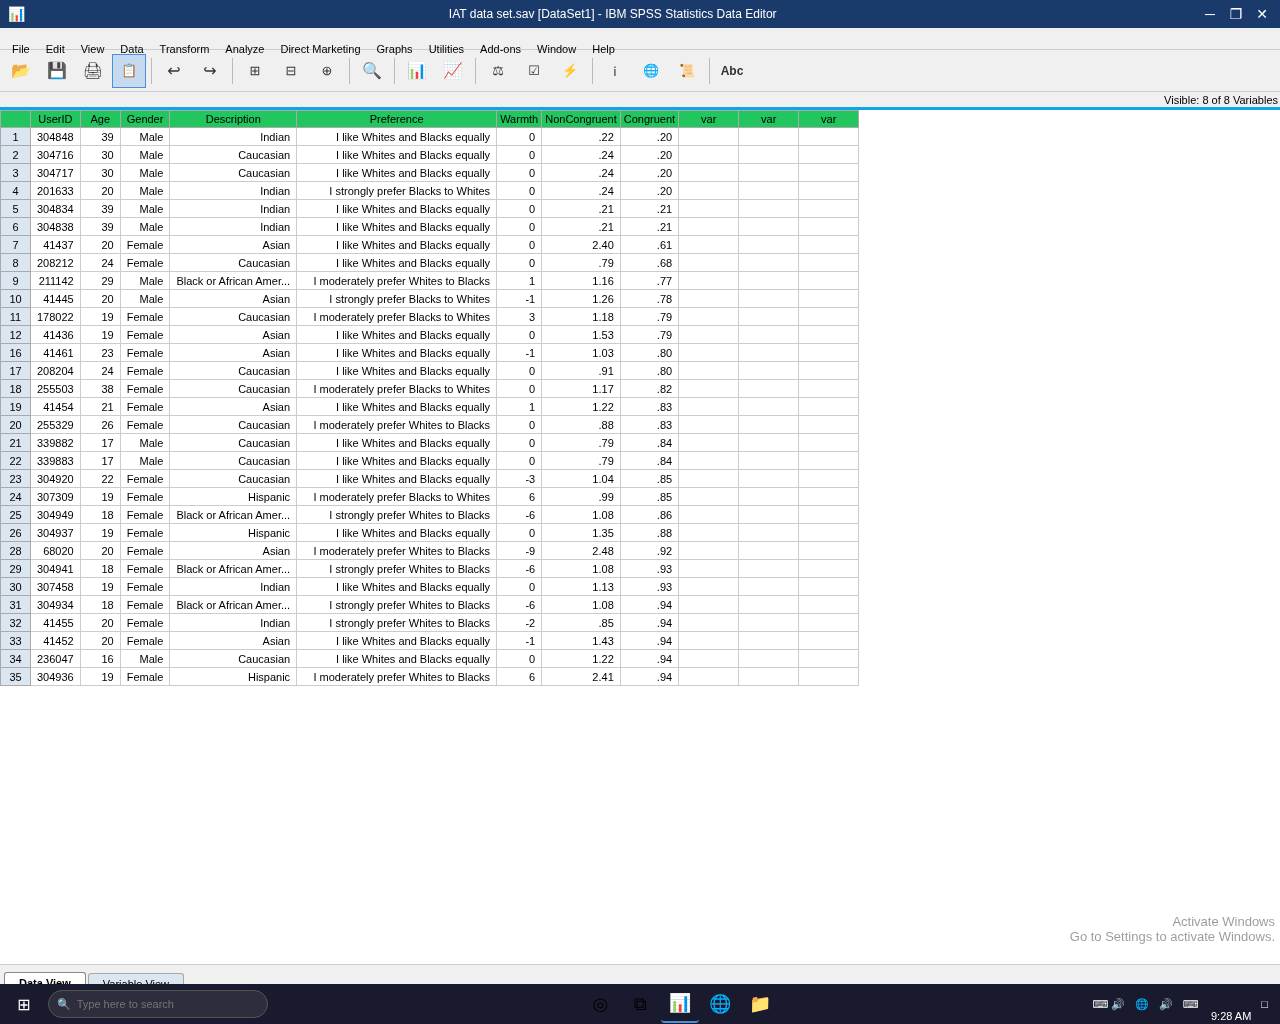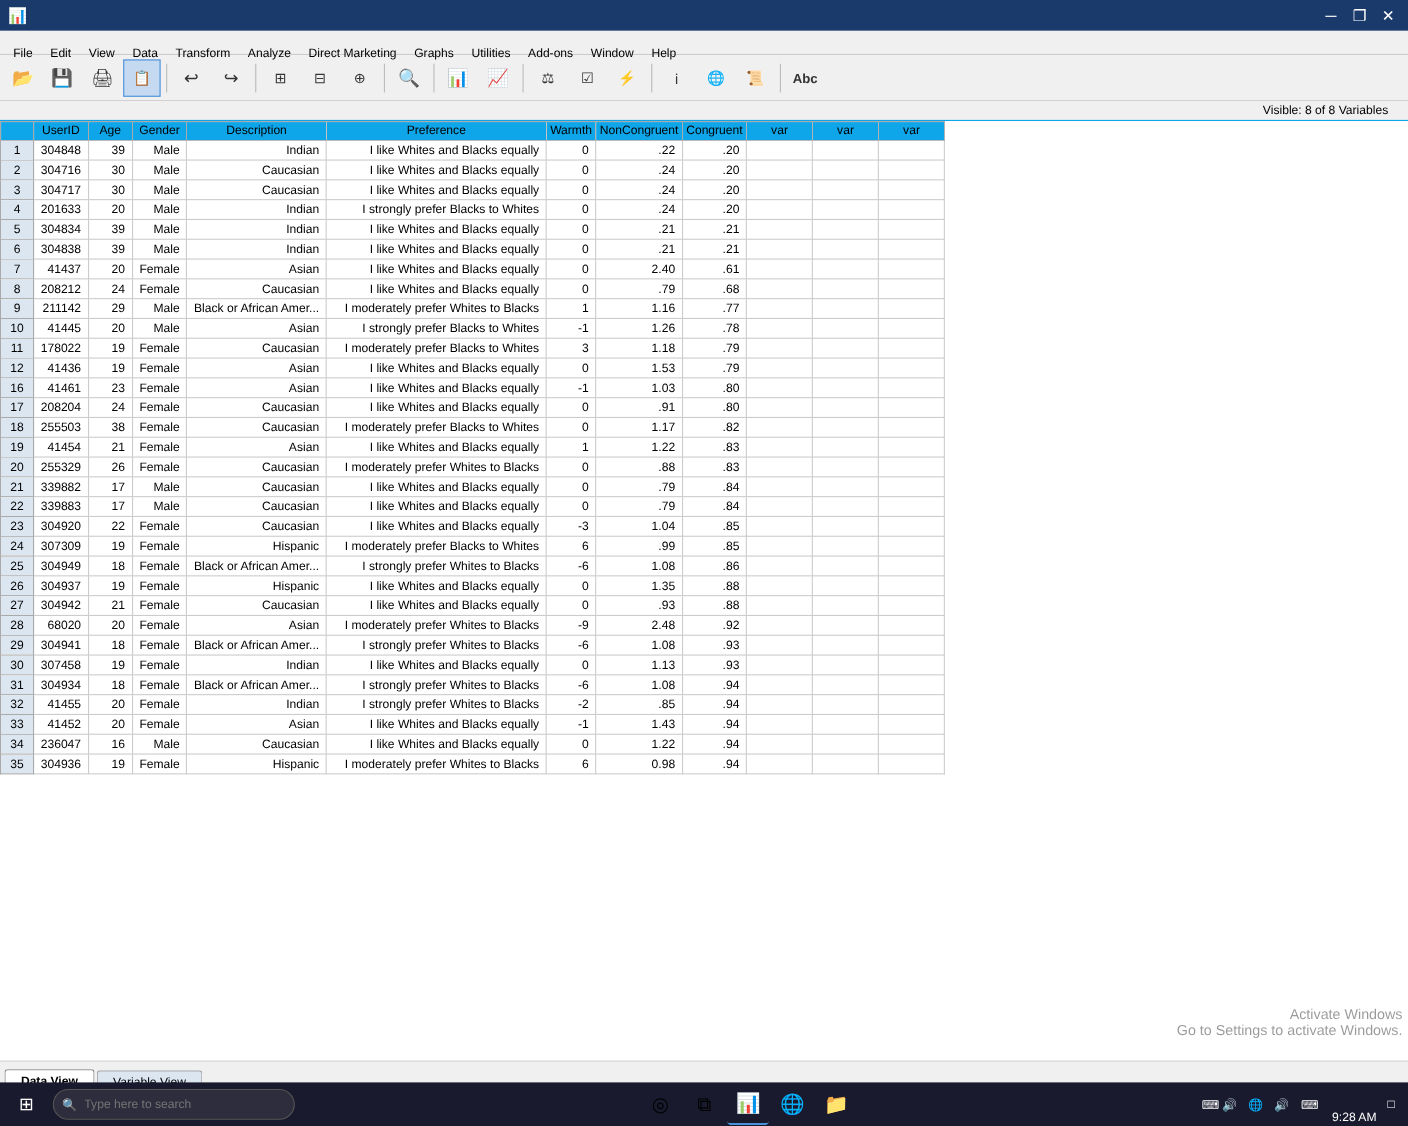--- a/index.html
+++ b/index.html
@@ -58,45 +58,45 @@
       justify-content: center;
       font-size: 16px;
       color: #333;
     }
     .toolbar-btn.active { border: 1px solid #4a90d9; background: #c5d9f1; }
     .toolbar-sep { width: 1px; height: 26px; background: #bbb; margin: 0 3px; }
 
     
     #var-count-bar {
       background: #f0f0f0;
-      border-bottom: 1px solid #0ea5e9;
+      border-bottom: 3px solid #0ea5e9;
       height: 18px;
       display: flex;
       align-items: center;
       justify-content: flex-end;
-      padding-right: 18px;
+      padding-right: 2px;
       font-size: 11px;
       color: #000;
     }
 
     
     #grid-container {
       overflow: auto;
       height: calc(1024px - 28px - 22px - 42px - 18px - 30px - 30px);
       background: white;
       position: relative;
     }
 
     table {
       border-collapse: collapse;
       font-size: 11px;
       width: max-content;
     }
     th {
-      background: #0ea5e9;
+      background: #22c55e;
       border: 1px solid #aaa;
       padding: 2px 3px;
       text-align: center;
       font-weight: normal;
       white-space: nowrap;
       min-width: 40px;
       position: sticky;
       top: 0;
       z-index: 2;
     }
@@ -255,20 +255,21 @@
 
     #grid-container::-webkit-scrollbar { width: 12px; height: 12px; }
     #grid-container::-webkit-scrollbar-track { background: #f0f0f0; }
     #grid-container::-webkit-scrollbar-thumb { background: #aaa; border: 2px solid #f0f0f0; }
   </style>
 </head>
 <body>
 
 <div id="title-bar">
   <span style="font-size:14px;">📊</span>
+  <span class="title">IAT data set.sav [DataSet1] - IBM SPSS Statistics Data Editor</span>
   <div class="window-controls">
     <button class="win-btn">─</button>
     <button class="win-btn">❐</button>
     <button class="win-btn">✕</button>
   </div>
 </div>
 
 <div id="menu-bar">
   <span class="menu-item">File</span>
   <span class="menu-item">Edit</span>
@@ -652,34 +653,20 @@
           <td class="col-text">Hispanic</td>
           <td class="col-pref">I like Whites and Blacks equally</td>
           <td class="col-num">0</td>
           <td class="col-num">1.35</td>
           <td class="col-num">.88</td>
           <td class="col-var"></td>
           <td class="col-var"></td>
           <td class="col-var"></td>
         </tr>
         <tr>
-          <td>27</td>
-          <td class="col-num">304942</td>
-          <td class="col-num">21</td>
-          <td class="col-text">Female</td>
-          <td class="col-text">Caucasian</td>
-          <td class="col-pref">I like Whites and Blacks equally</td>
-          <td class="col-num">0</td>
-          <td class="col-num">.93</td>
-          <td class="col-num">.88</td>
-          <td class="col-var"></td>
-          <td class="col-var"></td>
-          <td class="col-var"></td>
-        </tr>
-        <tr>
           <td>28</td>
           <td class="col-num">68020</td>
           <td class="col-num">20</td>
           <td class="col-text">Female</td>
           <td class="col-text">Asian</td>
           <td class="col-pref">I moderately prefer Whites to Blacks</td>
           <td class="col-num">-9</td>
           <td class="col-num">2.48</td>
           <td class="col-num">.92</td>
           <td class="col-var"></td>
@@ -771,21 +758,21 @@
           <td class="col-var"></td>
         </tr>
         <tr>
           <td>35</td>
           <td class="col-num">304936</td>
           <td class="col-num">19</td>
           <td class="col-text">Female</td>
           <td class="col-text">Hispanic</td>
           <td class="col-pref">I moderately prefer Whites to Blacks</td>
           <td class="col-num">6</td>
-          <td class="col-num">0.98</td>
+          <td class="col-num">2.41</td>
           <td class="col-num">.94</td>
           <td class="col-var"></td>
           <td class="col-var"></td>
           <td class="col-var"></td>
         </tr>
       </tbody>
   </table>
 </div>
 
 <div id="bottom-tabs">

